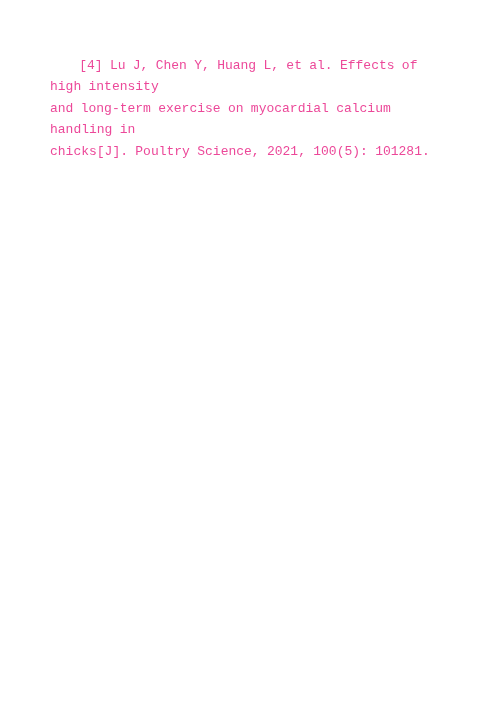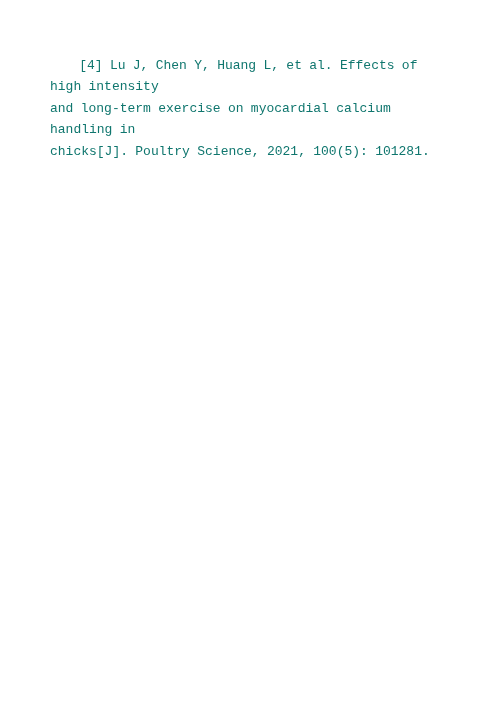--- a/index.html
+++ b/index.html
@@ -27,21 +27,21 @@
     }
 
     .reference-block {
       margin-top: 10px;
     }
 
     .reference-text {
       font-family: 'Courier New', Courier, monospace;
       font-size: 13px;
       line-height: 1.65;
-      color: #0f766e;
+      color: #ec4899;
       text-indent: 0;
       word-spacing: -0.5px;
     }
   </style>
 </head>
 <body>
 
 <div class="page">
   <div class="reference-block">
     <p class="reference-text">

